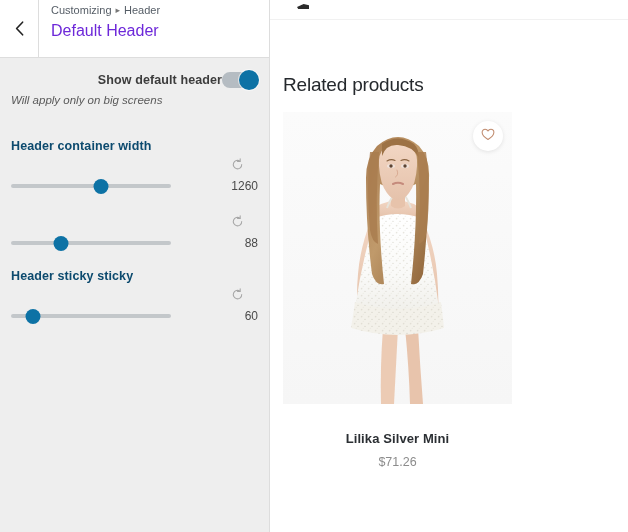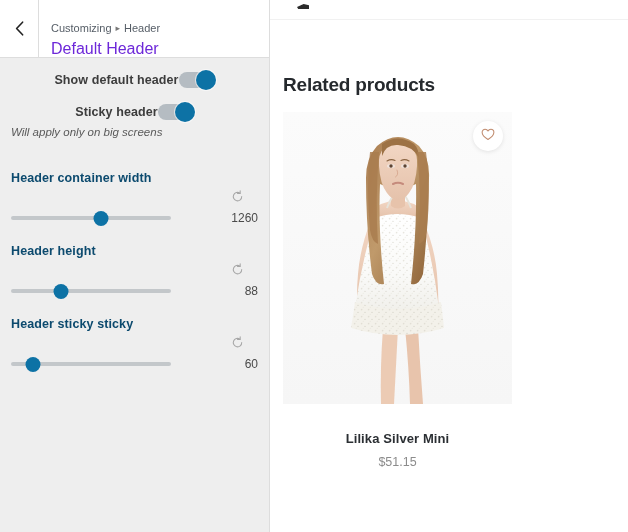--- a/index.html
+++ b/index.html
@@ -46,21 +46,21 @@
     border-right: 1px solid #dddddd;
     display: flex;
     align-items: center;
     justify-content: center;
     cursor: pointer;
     background: #ffffff;
   }
   .back-btn svg { display:block; }
   .panel-titles {
     padding-left: 12px;
-    padding-top: 21px;
+    padding-top: 3px;
     box-sizing: border-box;
     overflow: hidden;
   }
   .breadcrumb {
     font-size: 11px;
     color: #555d66;
     line-height: 14px;
     white-space: nowrap;
   }
   .breadcrumb .sep {
@@ -81,21 +81,21 @@
 
   .controls {
     padding: 0 11px;
     box-sizing: border-box;
   }
 
   
   .toggle-row {
     display: flex;
     align-items: center;
-    justify-content: center;
+    justify-content: flex-end;
     padding-top: 14px;
     padding-bottom: 2px;
   }
   .toggle-label {
     font-size: 12.5px;
     color: #3c3c3c;
     font-weight: 600;
     letter-spacing: 0.1px;
   }
   .switch {
@@ -219,21 +219,21 @@
     width: 12px; height: 5px;
     background: #2b2b2b;
     clip-path: polygon(0 60%, 55% 0, 100% 25%, 100% 100%, 10% 100%);
   }
   .related-title {
     position: absolute;
     left: 13px;
     top: 74px;
     font-size: 19px;
     color: #25292d;
-    font-weight: 700;
+    font-weight: 400;
     letter-spacing: -0.2px;
   }
 
   .product-card {
     position: absolute;
     left: 13px;
     top: 112px;
     width: 229px;
   }
   .product-media {
@@ -301,26 +301,20 @@
 
     <div class="controls">
 
       <div class="toggle-row">
         <span class="toggle-label">Show default header</span>
         <span class="switch">
           <span class="knob"></span>
         </span>
       </div>
 
-      <div class="toggle-row">
-        <span class="toggle-label">Sticky header</span>
-        <span class="switch">
-          <span class="knob"></span>
-        </span>
-      </div>
       <div class="help-text">Will apply only on big screens</div>
 
       <div class="slider-ctl">
         <div class="ctl-label">Header container width</div>
         <div class="slider-reset-row">
           <span class="reset-icon">
             <svg width="13" height="13" viewBox="0 0 16 16" aria-hidden="true">
               <path d="M13.2 8A5.2 5.2 0 1 1 11 3.9" fill="none" stroke="#6d6d6d" stroke-width="1.3" stroke-linecap="round"></path>
               <path d="M11.3 0.9 L11.3 4.3 L7.9 4.3" fill="none" stroke="#6d6d6d" stroke-width="1.3" stroke-linecap="round" stroke-linejoin="round"></path>
             </svg>
@@ -329,21 +323,20 @@
         <div class="slider-row">
           <span class="slider">
             <span class="track"></span>
             <span class="thumb" style="left:56%"></span>
           </span>
           <span class="slider-value">1260</span>
         </div>
       </div>
 
       <div class="slider-ctl">
-        <div class="ctl-label">Header height</div>
         <div class="slider-reset-row">
           <span class="reset-icon">
             <svg width="13" height="13" viewBox="0 0 16 16" aria-hidden="true">
               <path d="M13.2 8A5.2 5.2 0 1 1 11 3.9" fill="none" stroke="#6d6d6d" stroke-width="1.3" stroke-linecap="round"></path>
               <path d="M11.3 0.9 L11.3 4.3 L7.9 4.3" fill="none" stroke="#6d6d6d" stroke-width="1.3" stroke-linecap="round" stroke-linejoin="round"></path>
             </svg>
           </span>
         </div>
         <div class="slider-row">
           <span class="slider">
@@ -459,17 +452,17 @@
         <div class="wish-btn">
           <span>
             <svg width="14" height="13" viewBox="0 0 20 18" aria-hidden="true">
               <path d="M10 16.2 C10 16.2 1.6 11.2 1.6 5.9 C1.6 3.2 3.6 1.4 5.9 1.4 C7.6 1.4 9.2 2.4 10 4 C10.8 2.4 12.4 1.4 14.1 1.4 C16.4 1.4 18.4 3.2 18.4 5.9 C18.4 11.2 10 16.2 10 16.2 Z" fill="none" stroke="#c08b6e" stroke-width="1.5" stroke-linejoin="round"></path>
             </svg>
           </span>
         </div>
       </div>
 
       <div class="product-name">Lilika Silver Mini</div>
-      <div class="product-price">$51.15</div>
+      <div class="product-price">$71.26</div>
     </div>
 
   </div>
 </div>
 
 </body></html>

